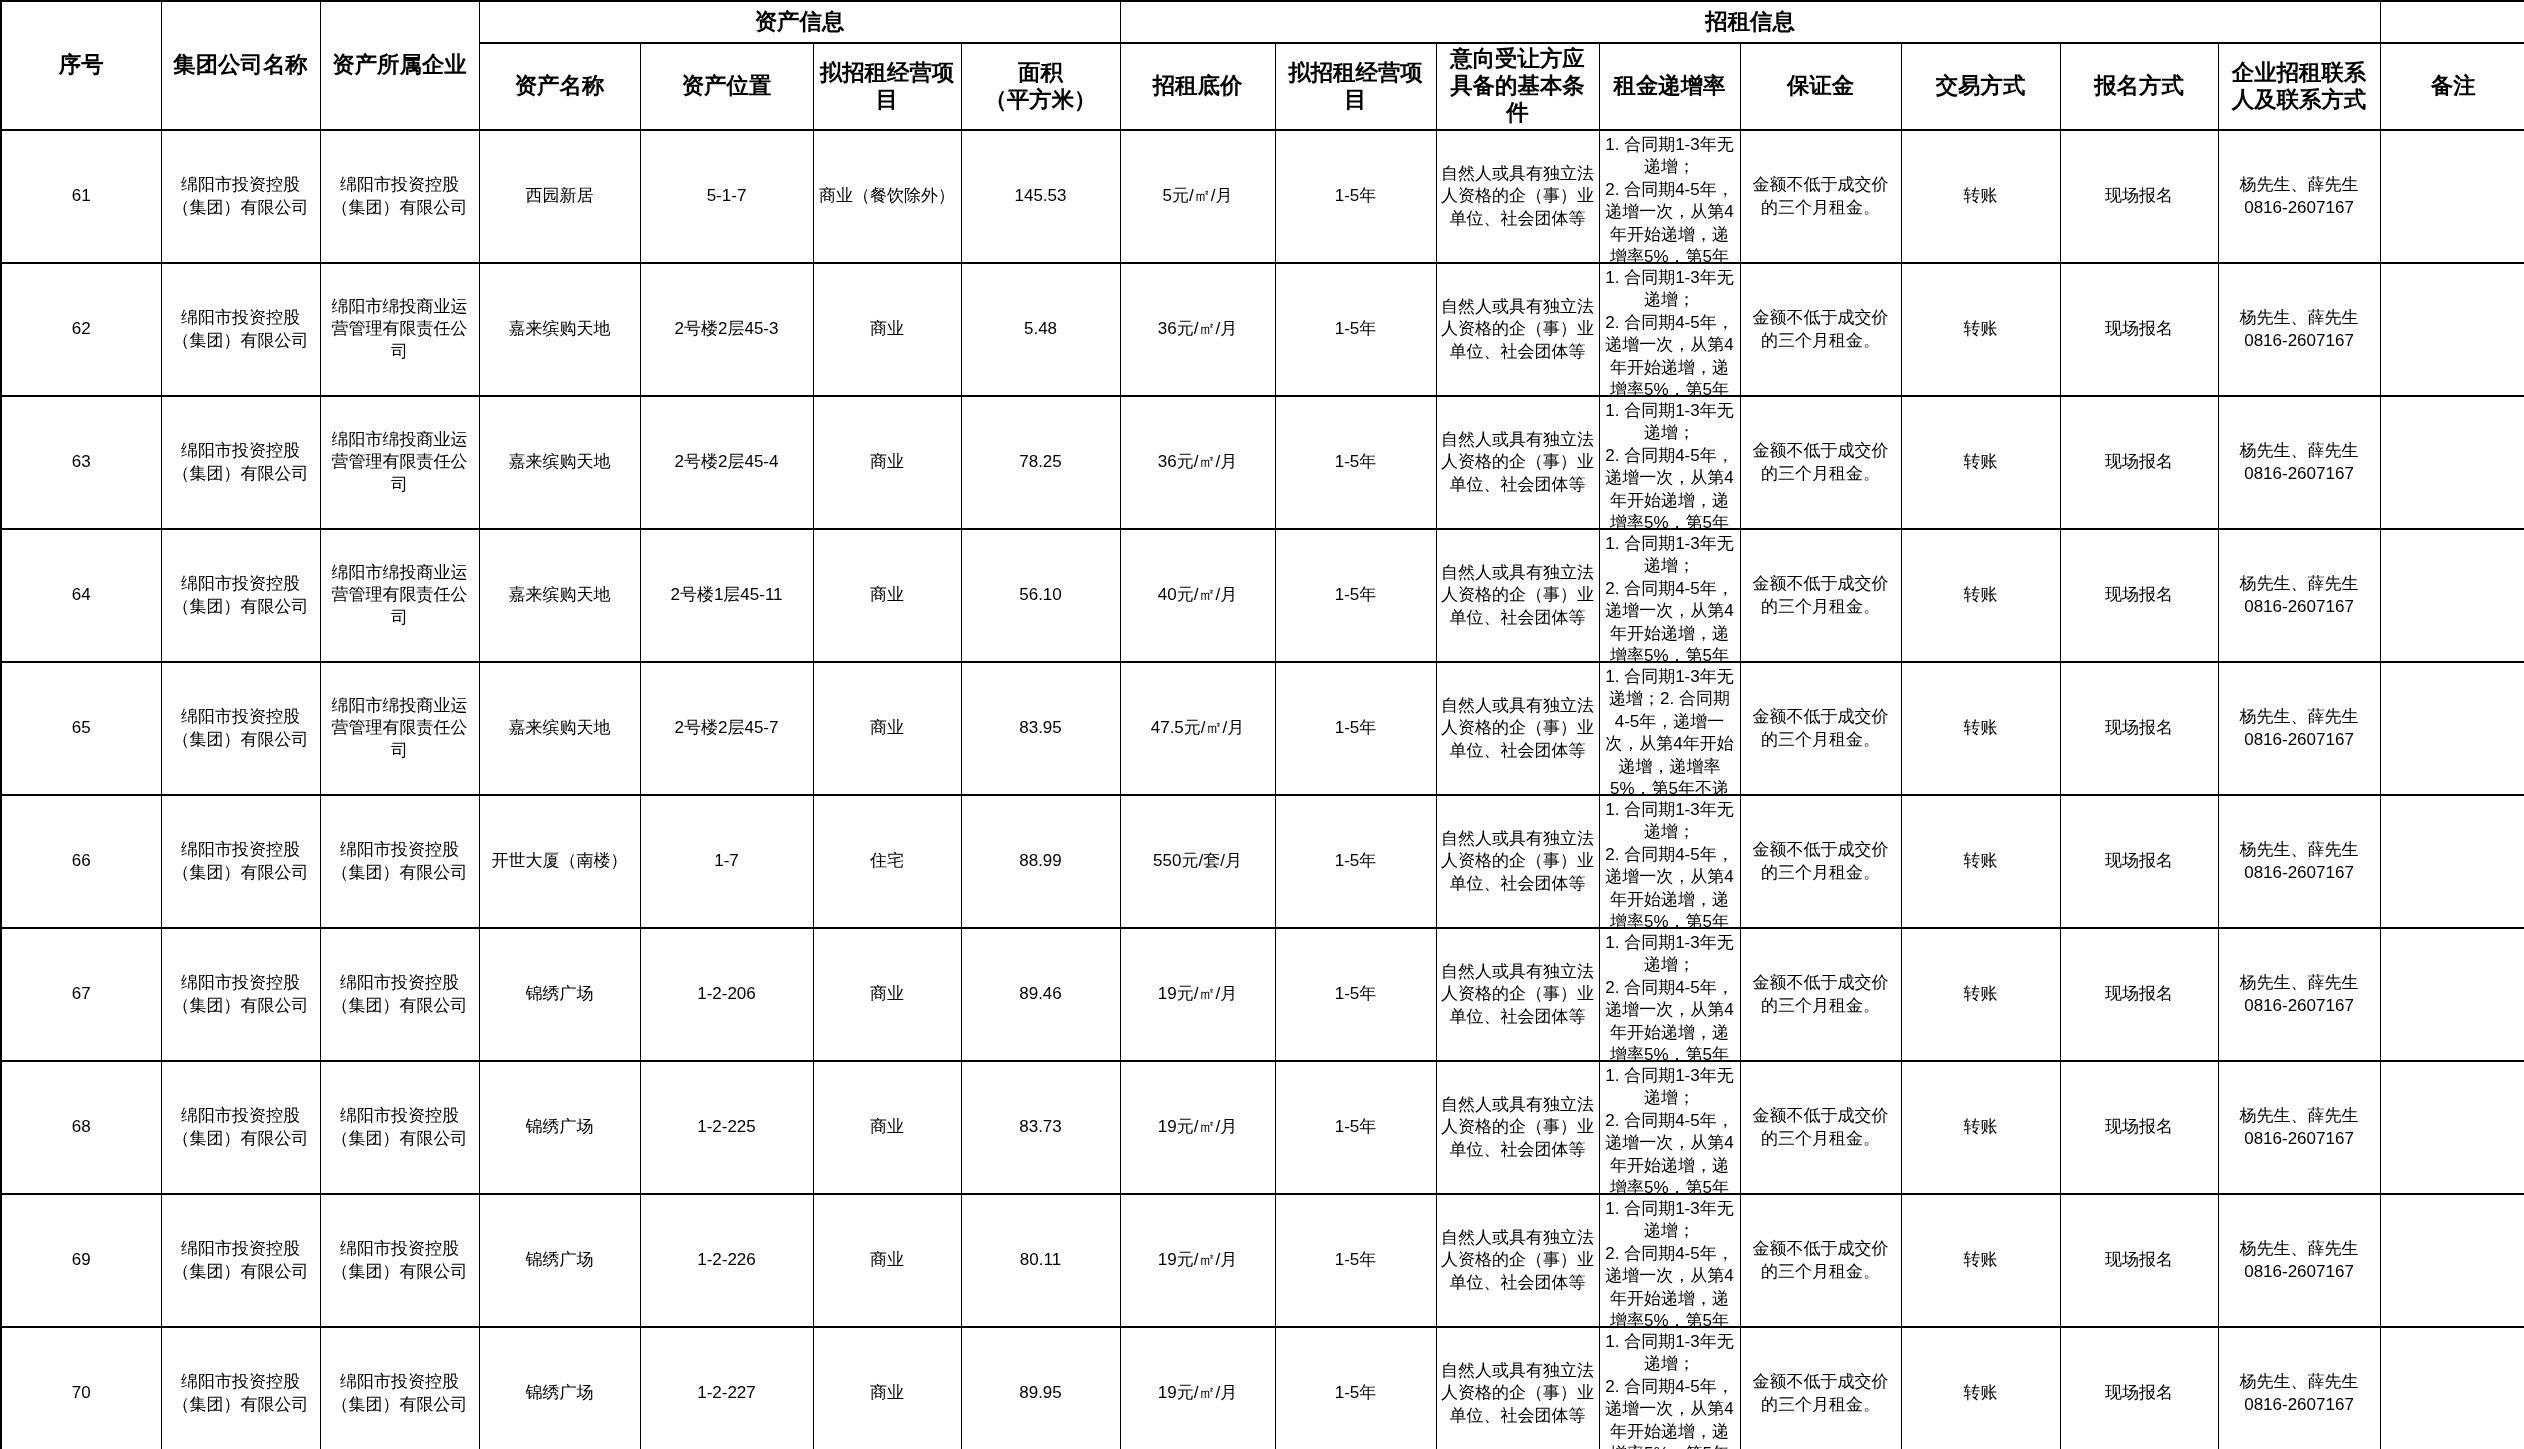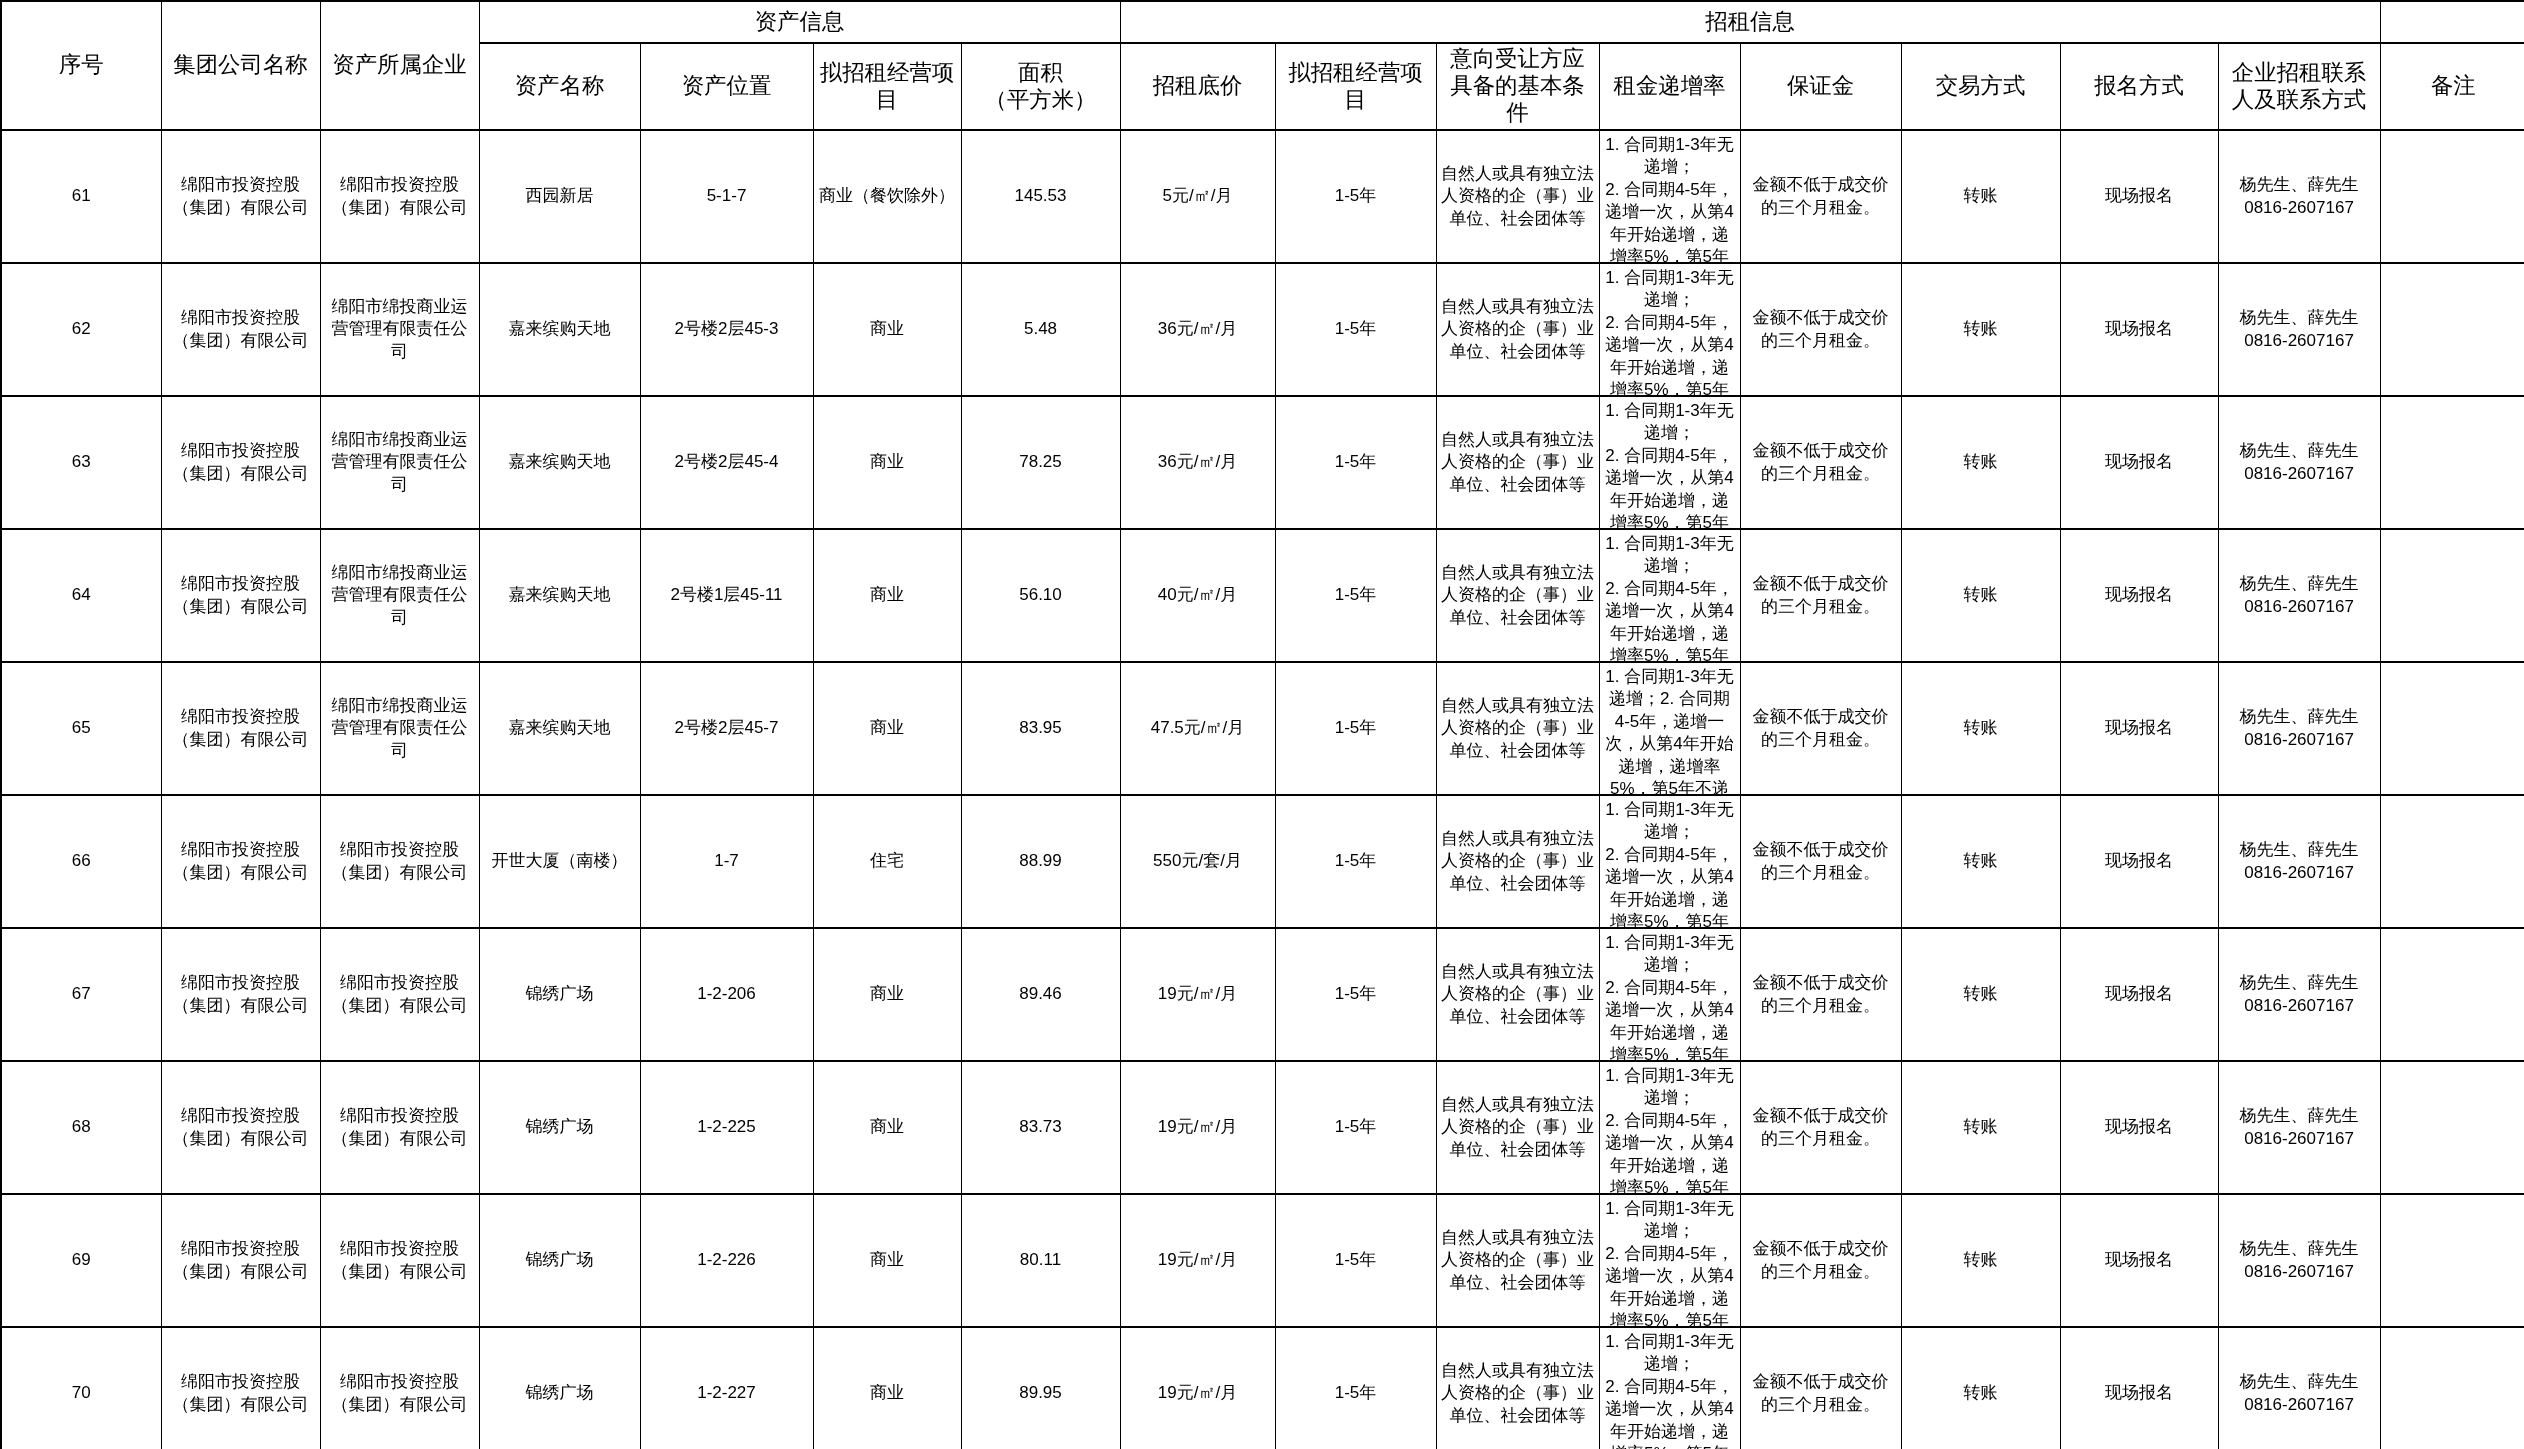--- a/index.html
+++ b/index.html
@@ -25,21 +25,21 @@
     padding: 0 4.2px;
     white-space: pre-line;
     overflow: hidden;
     font-size: 17px;
     line-height: 1.32;
     font-weight: normal;
   }
   th {
     font-size: 22.4px;
     line-height: 1.2;
-    font-weight: normal;
+    font-weight: bold;
   }
   tr.group-row  { height: 42px;  }
   tr.colhead-row{ height: 87px; }
   tbody tr      { height: 132px; }
   td.col-increase { vertical-align: top; padding-top: 3px; margin-left: 24px; }
   .incwrap { max-height: 128px; overflow: hidden; }
 </style>
 </head>
 <body>
 

